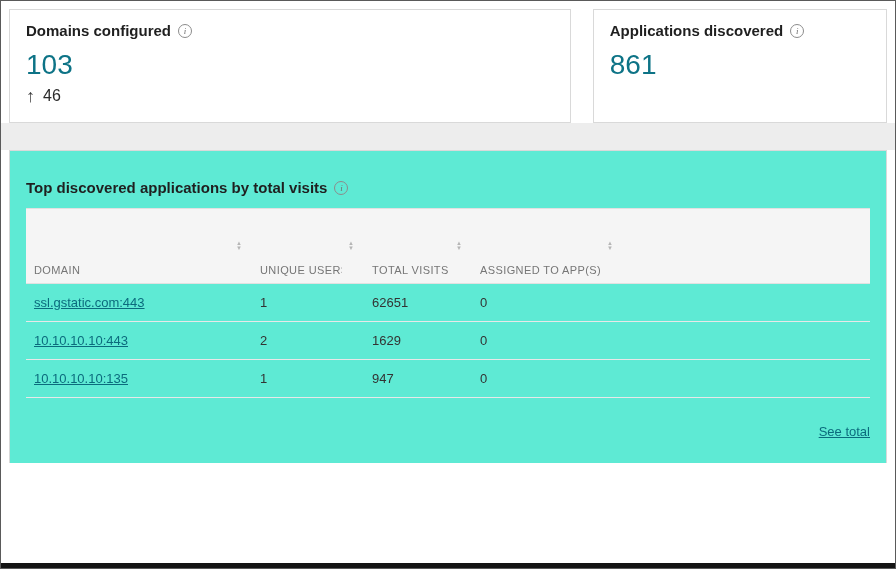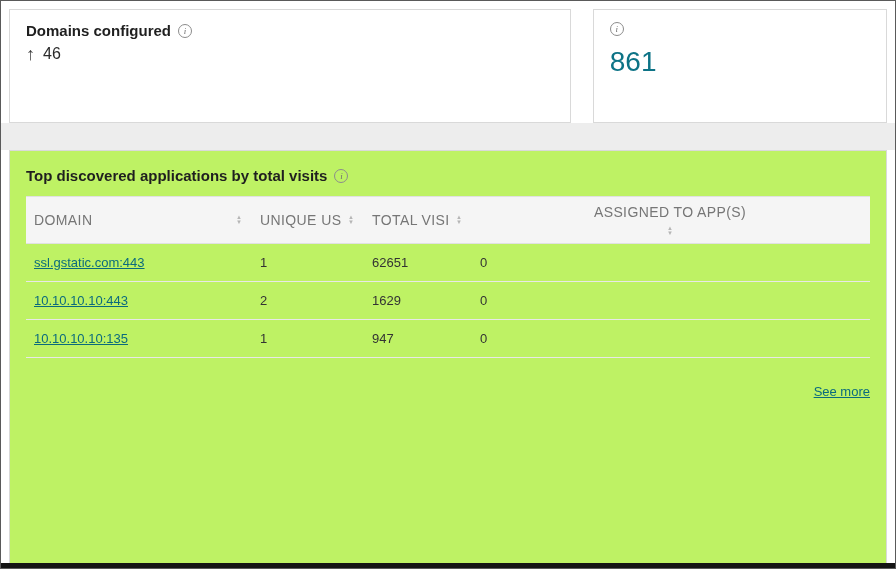--- a/index.html
+++ b/index.html
@@ -75,25 +75,25 @@
   }
   
   .gap-band {
     height: 27px;
     background: #ededed;
     margin-top: 0;
   }
   
   .table-panel {
     margin: 0 8px;
-    background: #bef264;
+    background: #5eead4;
     border: 1px solid #d9d9d9;
     border-bottom: none;
-    padding: 16px 16px 8px 16px;
-    height: 413px;
+    padding: 28px 16px 8px 16px;
+    height: 313px;
   }
   .panel-title-row {
     display: flex;
     align-items: center;
     gap: 7px;
     margin-bottom: 12px;
   }
   .panel-title {
     font-size: 15px;
     font-weight: bold;
@@ -116,26 +116,27 @@
     text-align: left;
     cursor: pointer;
   }
   .th-inner {
     display: flex;
     align-items: center;
     justify-content: space-between;
     gap: 6px;
   }
   .th-label {
-    font-size: 14px;
+    font-size: 11px;
     font-weight: normal;
     color: #767676;
     letter-spacing: 0.4px;
     white-space: nowrap;
     overflow: hidden;
+    margin-top: 48px;
   }
   .sort-icon {
     display: inline-flex;
     flex-direction: column;
     align-items: center;
     color: #b5b5b5;
     font-size: 6px;
     line-height: 5px;
     flex: 0 0 auto;
   }
@@ -176,28 +177,30 @@
 
 <div class="viewport">
 
   <div class="cards-row">
 
     <section class="card card-domains">
       <div class="card-title-row">
         <h2 class="card-title">Domains configured</h2>
         <span class="info-icon">i</span>
       </div>
+      <div class="card-value">103</div>
       <div class="card-delta">
         <span class="arrow-up">↑</span>
         <span>46</span>
       </div>
     </section>
 
     <section class="card card-apps">
       <div class="card-title-row">
+        <h2 class="card-title">Applications discovered</h2>
         <span class="info-icon">i</span>
       </div>
       <div class="card-value">861</div>
     </section>
 
   </div>
 
   <div class="gap-band"></div>
 
   <section class="table-panel">
@@ -236,21 +239,21 @@
           <th>
             <span class="th-inner">
               <span class="th-label">TOTAL VISITS</span>
               <span class="sort-icon">
                   <span>▲</span>
                   <span>▼</span>
                 </span>
             </span>
           </th>
           <th>
-            <span class="th-inner" style="justify-content:flex-start;flex-direction:column;">
+            <span class="th-inner" style="justify-content:flex-start;">
               <span class="th-label">ASSIGNED TO APP(S)</span>
               <span class="sort-icon">
                   <span>▲</span>
                   <span>▼</span>
                 </span>
             </span>
           </th>
         </tr>
       </thead>
       <tbody>
@@ -269,18 +272,18 @@
         <tr>
           <td><a href="#" class="domain-link">10.10.10.10:135</a></td>
           <td>1</td>
           <td>947</td>
           <td>0</td>
         </tr>
       </tbody>
     </table>
 
     <div class="see-more-row">
-      <a href="#" class="see-more">See more</a>
+      <a href="#" class="see-more">See total</a>
     </div>
   </section>
 
   <div class="bottom-bar"></div>
 </div>
 
 </body></html>

